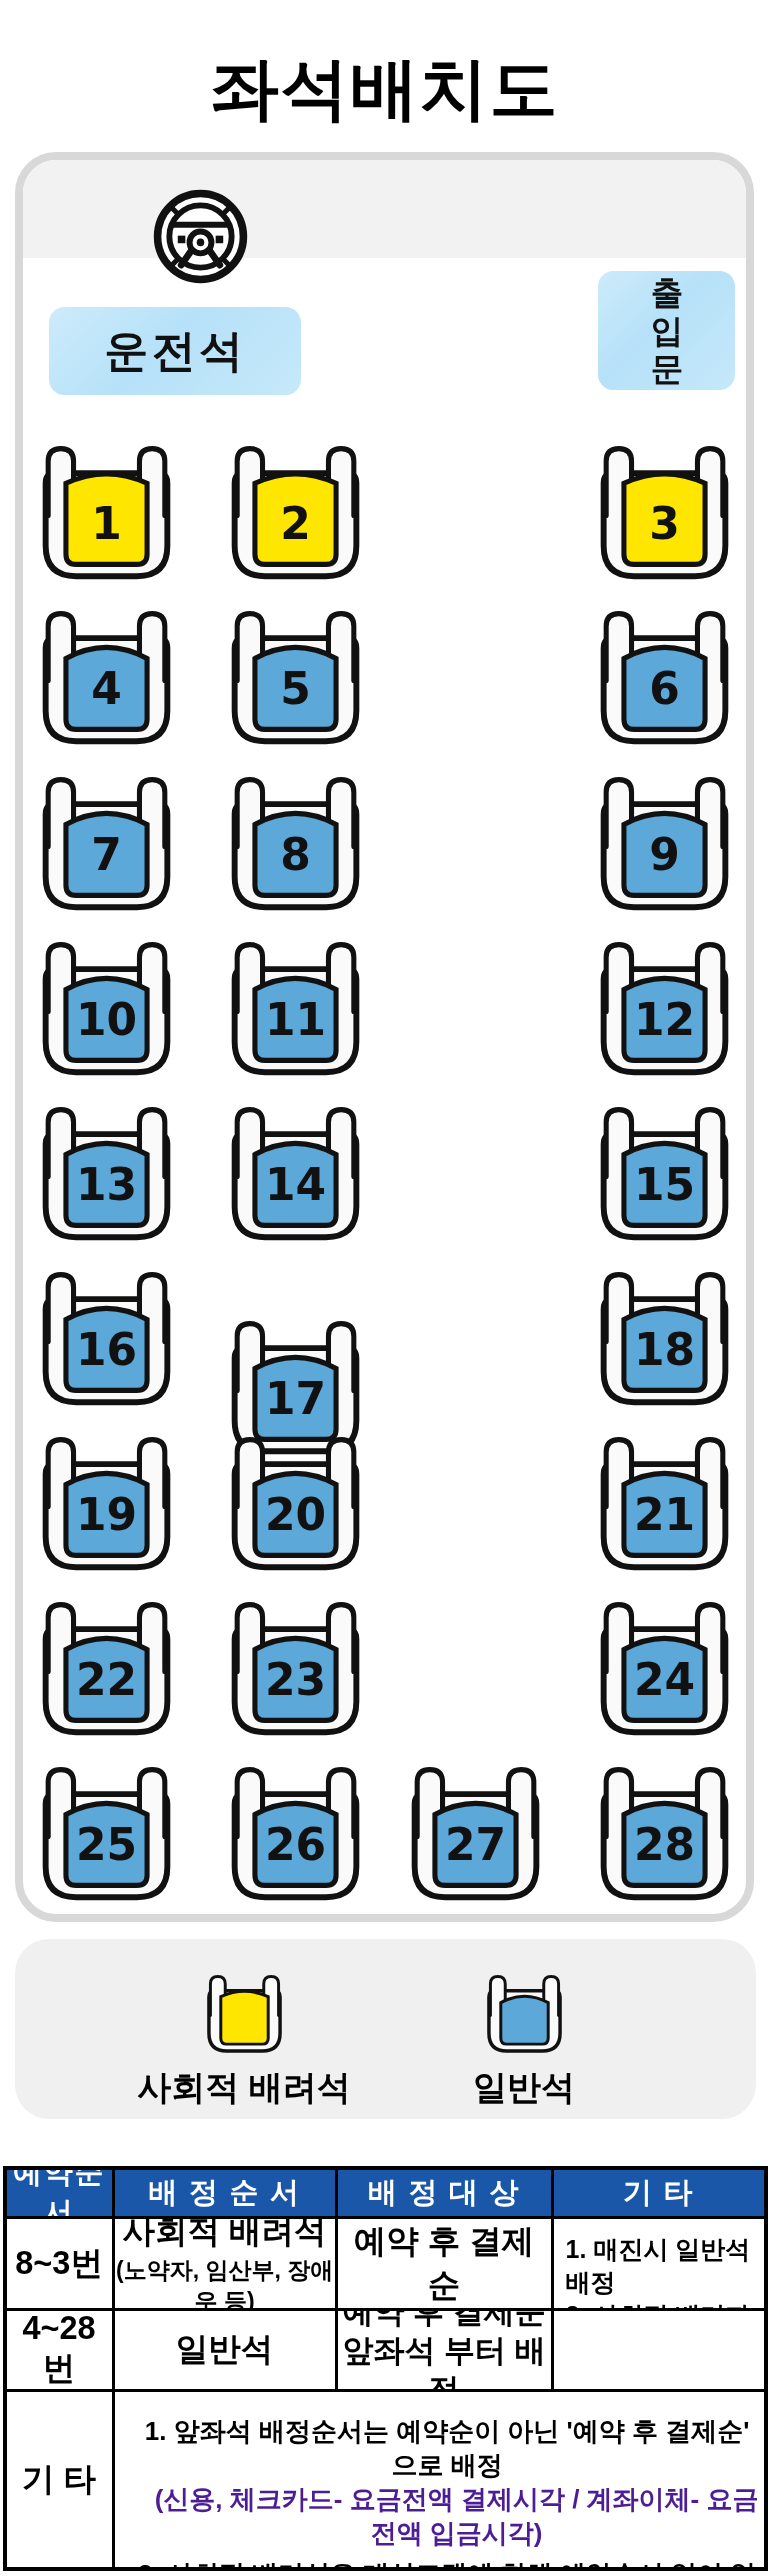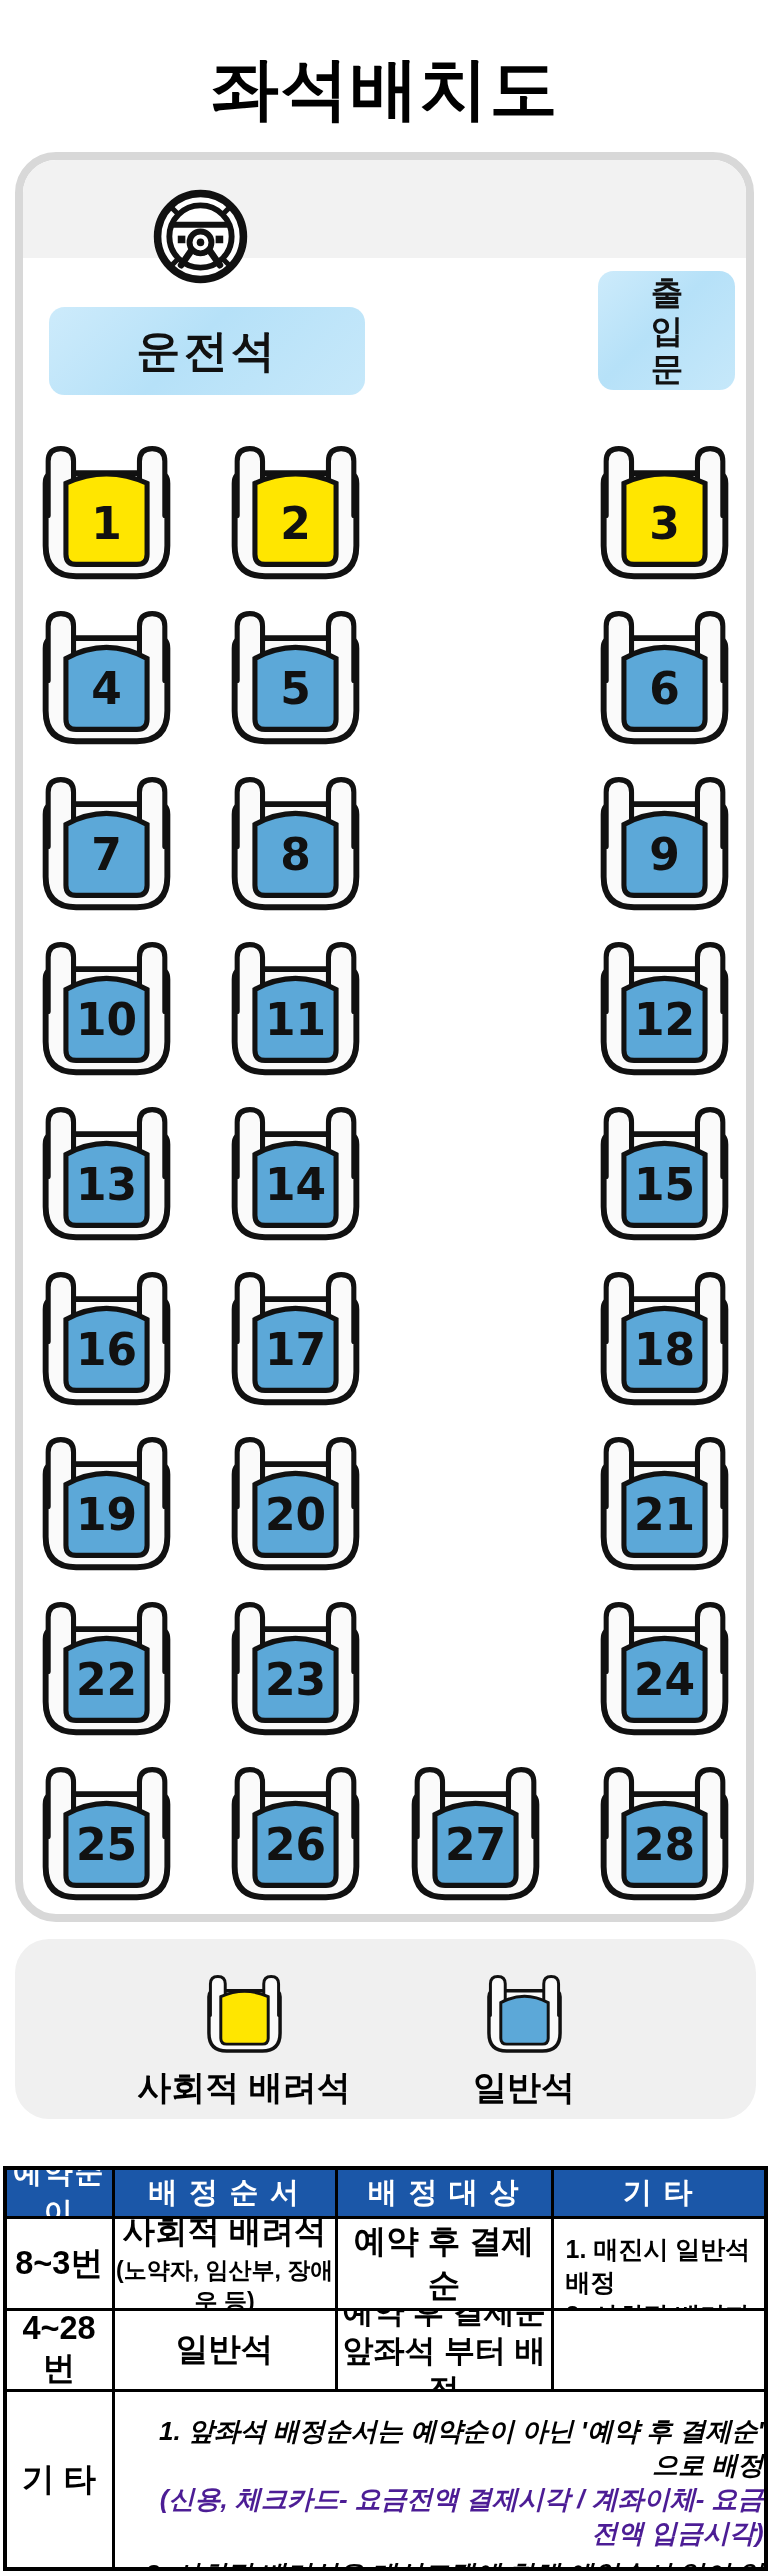--- a/index.html
+++ b/index.html
@@ -9,21 +9,21 @@
   .page-title{position:absolute;top:44px;left:0;width:770px;margin:0;text-align:center;
               font-size:68px;font-weight:900;letter-spacing:1.7px;}
   
   .bus{position:absolute;left:15.4px;top:152px;width:739px;height:1770px;box-sizing:border-box;
        border:8.6px solid #d8d8d8;border-radius:41px;background:#ffffff;overflow:hidden;}
   .band{position:absolute;left:0;top:0;width:100%;height:98px;background:#f2f2f2;}
   .wheel{position:absolute;left:127px;top:26px;width:101px;height:101px;}
   .blue-label{position:absolute;background:linear-gradient(135deg,#cdebfb 0%,#b6e1f8 45%,#c6e8fa 100%);
               border-radius:15.4px;display:flex;align-items:center;justify-content:center;
               font-weight:800;color:#111;}
-  .blue-label.driver{left:26px;top:147px;width:316px;height:88px;font-size:44px;letter-spacing:3.4px;}
+  .blue-label.driver{left:26px;top:147px;width:252px;height:88px;font-size:44px;letter-spacing:3.4px;}
   .blue-label.door{left:575px;top:111px;width:137px;height:119px;font-size:32.5px;line-height:38px;
                    white-space:pre;text-align:center;}
   .seat{position:absolute;width:139px;height:142px;}
   .seat svg{display:block;width:139px;height:142px;}
   
   .legend{position:absolute;left:14.5px;top:1939px;width:741px;height:180px;background:#f0f0f0;border-radius:34px;}
   .legend-item{position:absolute;top:32.5px;width:257px;display:flex;flex-direction:column;align-items:center;}
   .legend-item .icon{width:81px;height:83px;}
   .legend-item .icon svg{display:block;width:81px;height:83px;}
   .legend-item .lbl{margin-top:10.3px;font-size:34px;font-weight:800;}
@@ -37,22 +37,22 @@
   .cell{border-right:3.4px solid #000;border-bottom:3.4px solid #000;display:flex;flex-direction:column;
         align-items:center;justify-content:center;text-align:center;overflow:hidden;}
   .cell.last-col{border-right:none;}
   .cell.last-row{border-bottom:none;}
   .cell.head{background:#1b57a8;color:#fff;font-size:29px;font-weight:800;letter-spacing:1.7px;}
   .cell .big{font-size:32.5px;font-weight:800;}
   .cell .mid{font-size:31px;font-weight:800;line-height:39px;}
   .cell .sub{font-size:23px;font-weight:800;margin-top:1.7px;}
   .cell.list{align-items:flex-start;justify-content:flex-start;text-align:left;padding:13.7px 12px;box-sizing:border-box;}
   .etc-item{font-size:25px;font-weight:800;line-height:33px;}
-  .cell.etc-merged{grid-column:2/5;align-items:flex-start;justify-content:flex-start;text-align:right;
-                   padding:22px 0 0 16px;box-sizing:border-box;font-style:italic;}
+  .cell.etc-merged{grid-column:2/5;align-items:flex-start;justify-content:flex-start;text-align:center;
+                   padding:22px 0 0 16px;box-sizing:border-box;}
   .etc2-item{font-size:26px;font-weight:800;line-height:34px;margin-bottom:6.8px;}
   .etc2-item .s{padding-left:19px;}
 </style>
 </head>
 <body>
 
 <div id="canvas">
 
   <h1 class="page-title">좌석배치도</h1>
 
@@ -225,21 +225,21 @@
         </div>
         <div class="seat" style="left: 13.7px; top: 1107px;">
           <svg viewBox="0 0 164 168">
     <path d="M22,38 L142,38 Q154,38 154,50 L154,124 Q154,160 118,160 L46,160 Q10,160 10,124 L10,50 Q10,38 22,38 Z" fill="#fafafa" stroke="#111111" stroke-width="7"></path>
     <path d="M13,88 L13,24 Q13,9 28,9 Q43,9 43,24 L43,88" fill="#fafafa" stroke="#111111" stroke-width="6" stroke-linecap="round"></path>
     <path d="M121,88 L121,24 Q121,9 136,9 Q151,9 151,24 L151,88" fill="#fafafa" stroke="#111111" stroke-width="6" stroke-linecap="round"></path>
     <path d="M34,62 Q82,36 130,62 L130,134 Q130,146 118,146 L46,146 Q34,146 34,134 Z" fill="#5ca8d8" stroke="#111111" stroke-width="6"></path>
     <text x="82" y="116" text-anchor="middle" font-size="52" font-weight="bold" font-family="DejaVu Sans, Liberation Sans, sans-serif" fill="#111">16</text>
   </svg>
         </div>
-        <div class="seat" style="left: 203px; top: 1107px;">
+        <div class="seat" style="left: 203px; top: 1156px;">
           <svg viewBox="0 0 164 168">
     <path d="M22,38 L142,38 Q154,38 154,50 L154,124 Q154,160 118,160 L46,160 Q10,160 10,124 L10,50 Q10,38 22,38 Z" fill="#fafafa" stroke="#111111" stroke-width="7"></path>
     <path d="M13,88 L13,24 Q13,9 28,9 Q43,9 43,24 L43,88" fill="#fafafa" stroke="#111111" stroke-width="6" stroke-linecap="round"></path>
     <path d="M121,88 L121,24 Q121,9 136,9 Q151,9 151,24 L151,88" fill="#fafafa" stroke="#111111" stroke-width="6" stroke-linecap="round"></path>
     <path d="M34,62 Q82,36 130,62 L130,134 Q130,146 118,146 L46,146 Q34,146 34,134 Z" fill="#5ca8d8" stroke="#111111" stroke-width="6"></path>
     <text x="82" y="116" text-anchor="middle" font-size="52" font-weight="bold" font-family="DejaVu Sans, Liberation Sans, sans-serif" fill="#111">17</text>
   </svg>
         </div>
         <div class="seat" style="left: 572px; top: 1107px;">
           <svg viewBox="0 0 164 168">
@@ -364,21 +364,21 @@
     <path d="M121,88 L121,24 Q121,9 136,9 Q151,9 151,24 L151,88" fill="#fafafa" stroke="#111111" stroke-width="6" stroke-linecap="round"></path>
     <path d="M34,62 Q82,36 130,62 L130,134 Q130,146 118,146 L46,146 Q34,146 34,134 Z" fill="#5ca8d8" stroke="#111111" stroke-width="6"></path>
 
   </svg>
         </div>
       <div class="lbl">일반석</div>
     </div>
   </div>
 
   <div class="rules-table">
-    <div class="cell head">예약순이</div>
+    <div class="cell head">예약순서</div>
     <div class="cell head">배 정 순 서</div>
     <div class="cell head">배 정 대 상</div>
     <div class="cell head last-col">기 타</div>
 
     <div class="cell">
       <div class="big">8~3번</div>
     </div>
     <div class="cell">
       <div class="big">사회적 배려석</div>
       <div class="sub">(노약자, 임산부, 장애우 등)</div>

